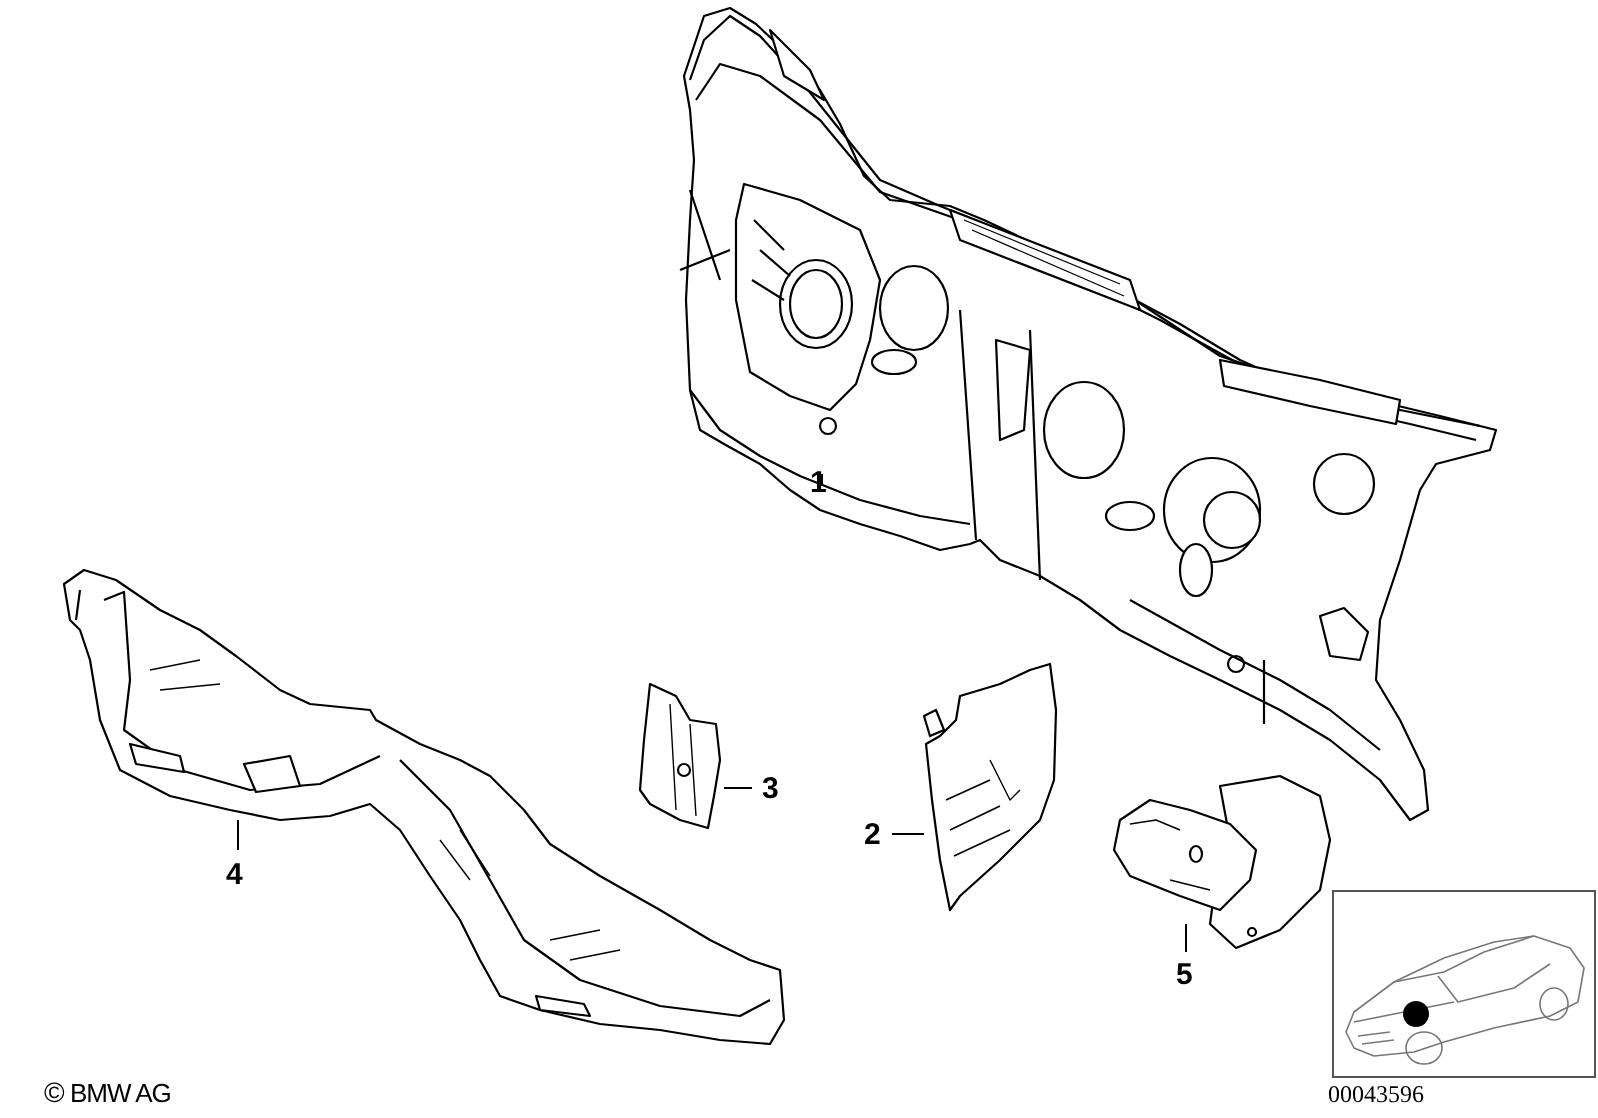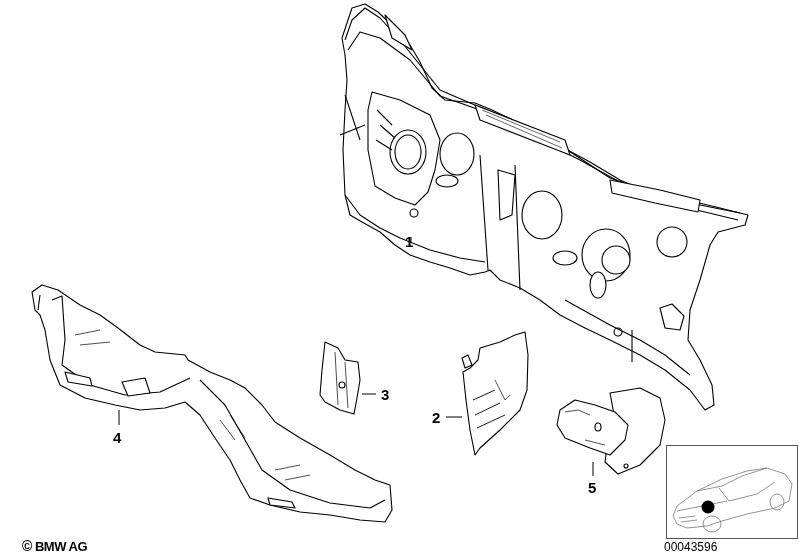--- a/index.html
+++ b/index.html
@@ -1,21 +1,21 @@
 <!DOCTYPE html>
 <html><head>
 <meta charset="utf-8">
 <style>
   html, body { margin:0; padding:0; background:#ffffff; }
   body { width:799px; height:559px; position:relative; overflow:hidden; font-family:"Liberation Sans", sans-serif; }
   .part { position:absolute; left:0; top:0; }
   .callout { position:absolute; font-family:"Liberation Sans", sans-serif; font-weight:bold; font-size:15px; color:#000; line-height:1; }
-  .copyright { position:absolute; left:22px; top:538px; font-size:13px; font-weight:bold; color:#000; letter-spacing:-0.5px; }
+  .copyright { position:absolute; left:22px; top:538px; font-size:13px; font-weight:normal; color:#000; letter-spacing:-0.5px; }
   .copyright .c { font-size:14px; }
-  .docnum { position:absolute; left:664px; top:540px; font-size:12px; color:#000; }
+  .docnum { position:absolute; left:664px; top:540px; font-size:12px; color:#000;font-family:Liberation Serif, serif; }
   .thumb { position:absolute; left:666px; top:445px; width:130px; height:92px; border:1px solid #555; background:#fff; }
 </style>
 </head>
 <body>
 
 <svg class="part" width="799" height="559" viewBox="0 0 799 559">
   <g fill="#ffffff" stroke="#000" stroke-width="1.1" stroke-linejoin="round">
 
     <path d="M352,8 L365,4 L378,12 L395,28 L410,45 L420,62 L432,88 L445,100 L475,103 L492,110 L545,135 L575,155 L610,178 L640,188 L665,198 L695,202 L720,208 L748,215 L745,225 L718,232 L710,245 L700,280 L690,310 L688,340 L700,360 L712,385 L714,405 L705,410 L690,390 L665,370 L640,355 L610,340 L585,328 L560,315 L540,300 L520,288 L500,280 L490,270 L485,272 L470,275 L450,268 L430,262 L410,255 L395,245 L380,232 L362,222 L350,215 L345,195 L343,150 L345,110 L347,80 L345,55 L342,38 Z"></path>
 

